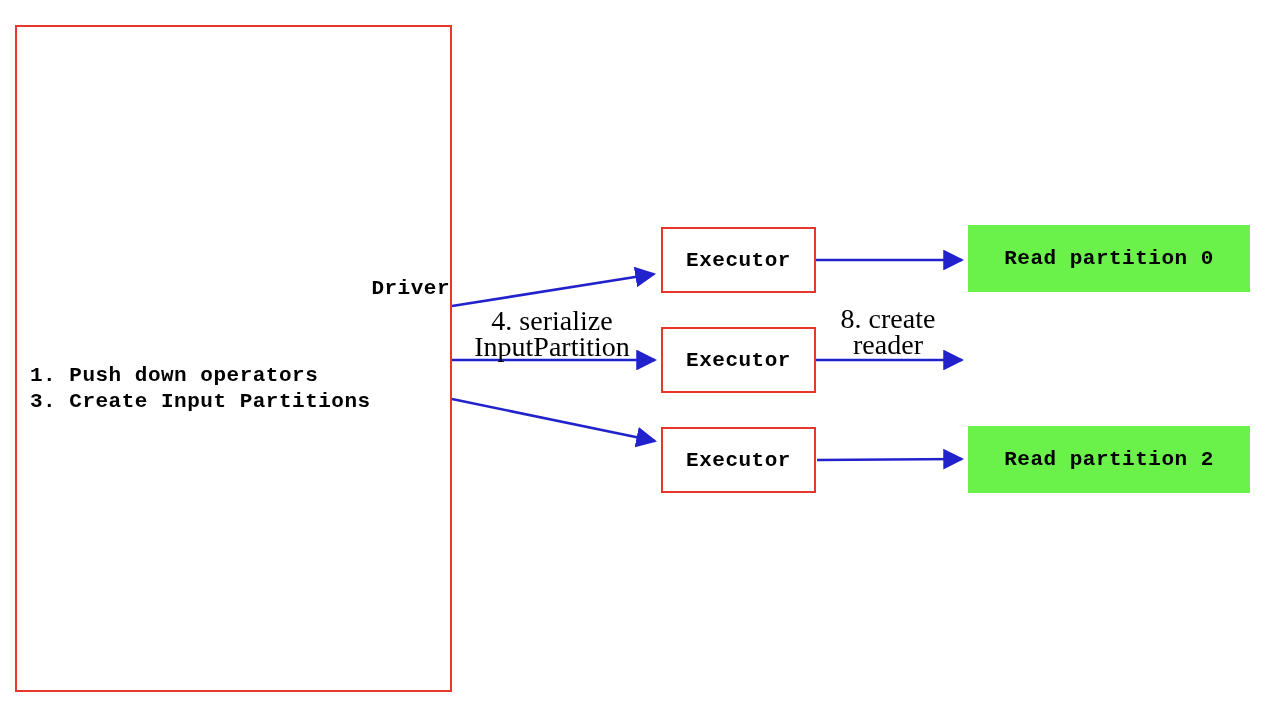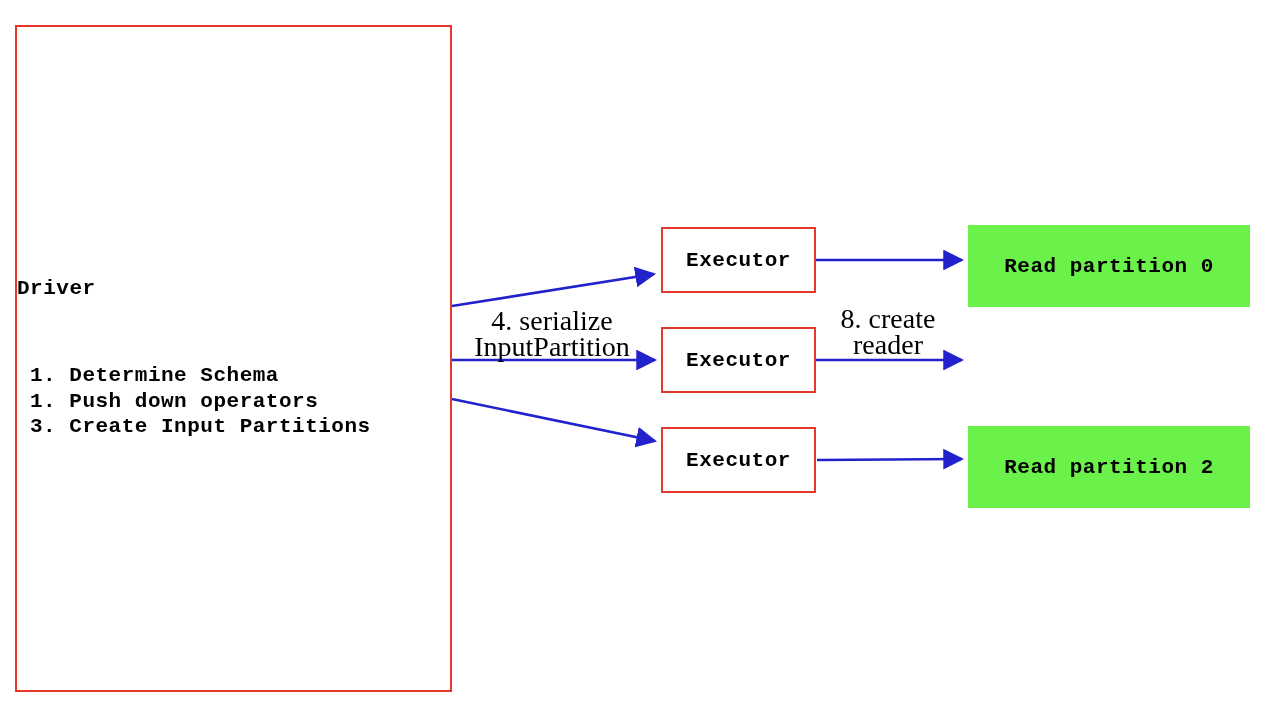--- a/index.html
+++ b/index.html
@@ -36,21 +36,21 @@
     position:absolute;
     left:15px;top:25px;
     width:437px;height:667px;
     border:2px solid var(--box-border);
     background:#ffffff;
   }
   .driver-title{
     position:absolute;
     left:0;right:0;
     top:250px;
-    text-align:left;
+    text-align:right;
   }
   .driver-steps{
     position:absolute;
     left:13px;
     top:336px;
     line-height:25.5px;
     white-space:nowrap;
   }
   .driver-steps .step{display:block;}
   .node{
@@ -64,21 +64,21 @@
     left:661px;
     width:155px;height:66px;
     border:2px solid var(--box-border);
     background:#ffffff;
   }
   .executor.e0{top:227px;}
   .executor.e1{top:327px;}
   .executor.e2{top:427px;}
   .partition{
     left:968px;
-    width:282px;height:82px;
+    width:282px;height:67px;
     background:var(--partition-fill);
   }
   .partition.p0{top:225px;}
   .partition.p1{top:326px;}
   .partition.p2{top:426px;}
   .edge-label{
     position:absolute;
     font-family:"Liberation Serif","DejaVu Serif",serif;
     font-size:28px;
     line-height:26px;
@@ -104,21 +104,20 @@
     <line x1="452" y1="360" x2="655" y2="360" stroke="#2222cd" stroke-width="2.6" marker-end="url(#arrowhead)"></line>
     <line x1="452" y1="399" x2="655" y2="441" stroke="#2222cd" stroke-width="2.6" marker-end="url(#arrowhead)"></line>
     <line x1="816" y1="260" x2="962" y2="260" stroke="#2222cd" stroke-width="2.6" marker-end="url(#arrowhead)"></line>
     <line x1="816" y1="360" x2="962" y2="360" stroke="#2222cd" stroke-width="2.6" marker-end="url(#arrowhead)"></line>
     <line x1="817" y1="460" x2="962" y2="459" stroke="#2222cd" stroke-width="2.6" marker-end="url(#arrowhead)"></line>
   </svg>
 
   <div class="driver-box">
     <div class="driver-title mono">Driver</div>
     <div class="driver-steps mono">
-      <span class="step">1. Determine Schema</span>
       <span class="step">1. Push down operators</span>
       <span class="step">3. Create Input Partitions</span>
     </div>
   </div>
 
   <div class="node executor e0 mono">
     <span>Executor</span>
   </div>
   <div class="node executor e1 mono">
     <span>Executor</span>

